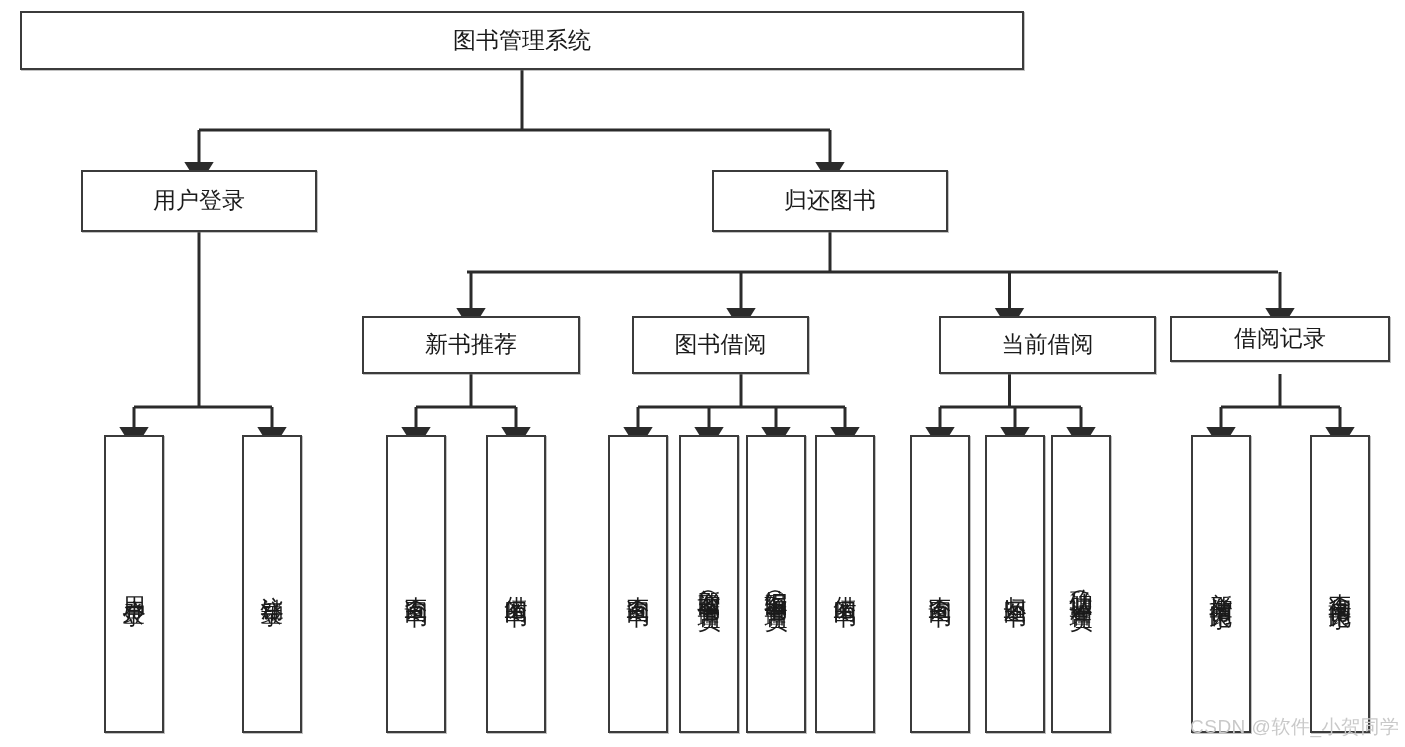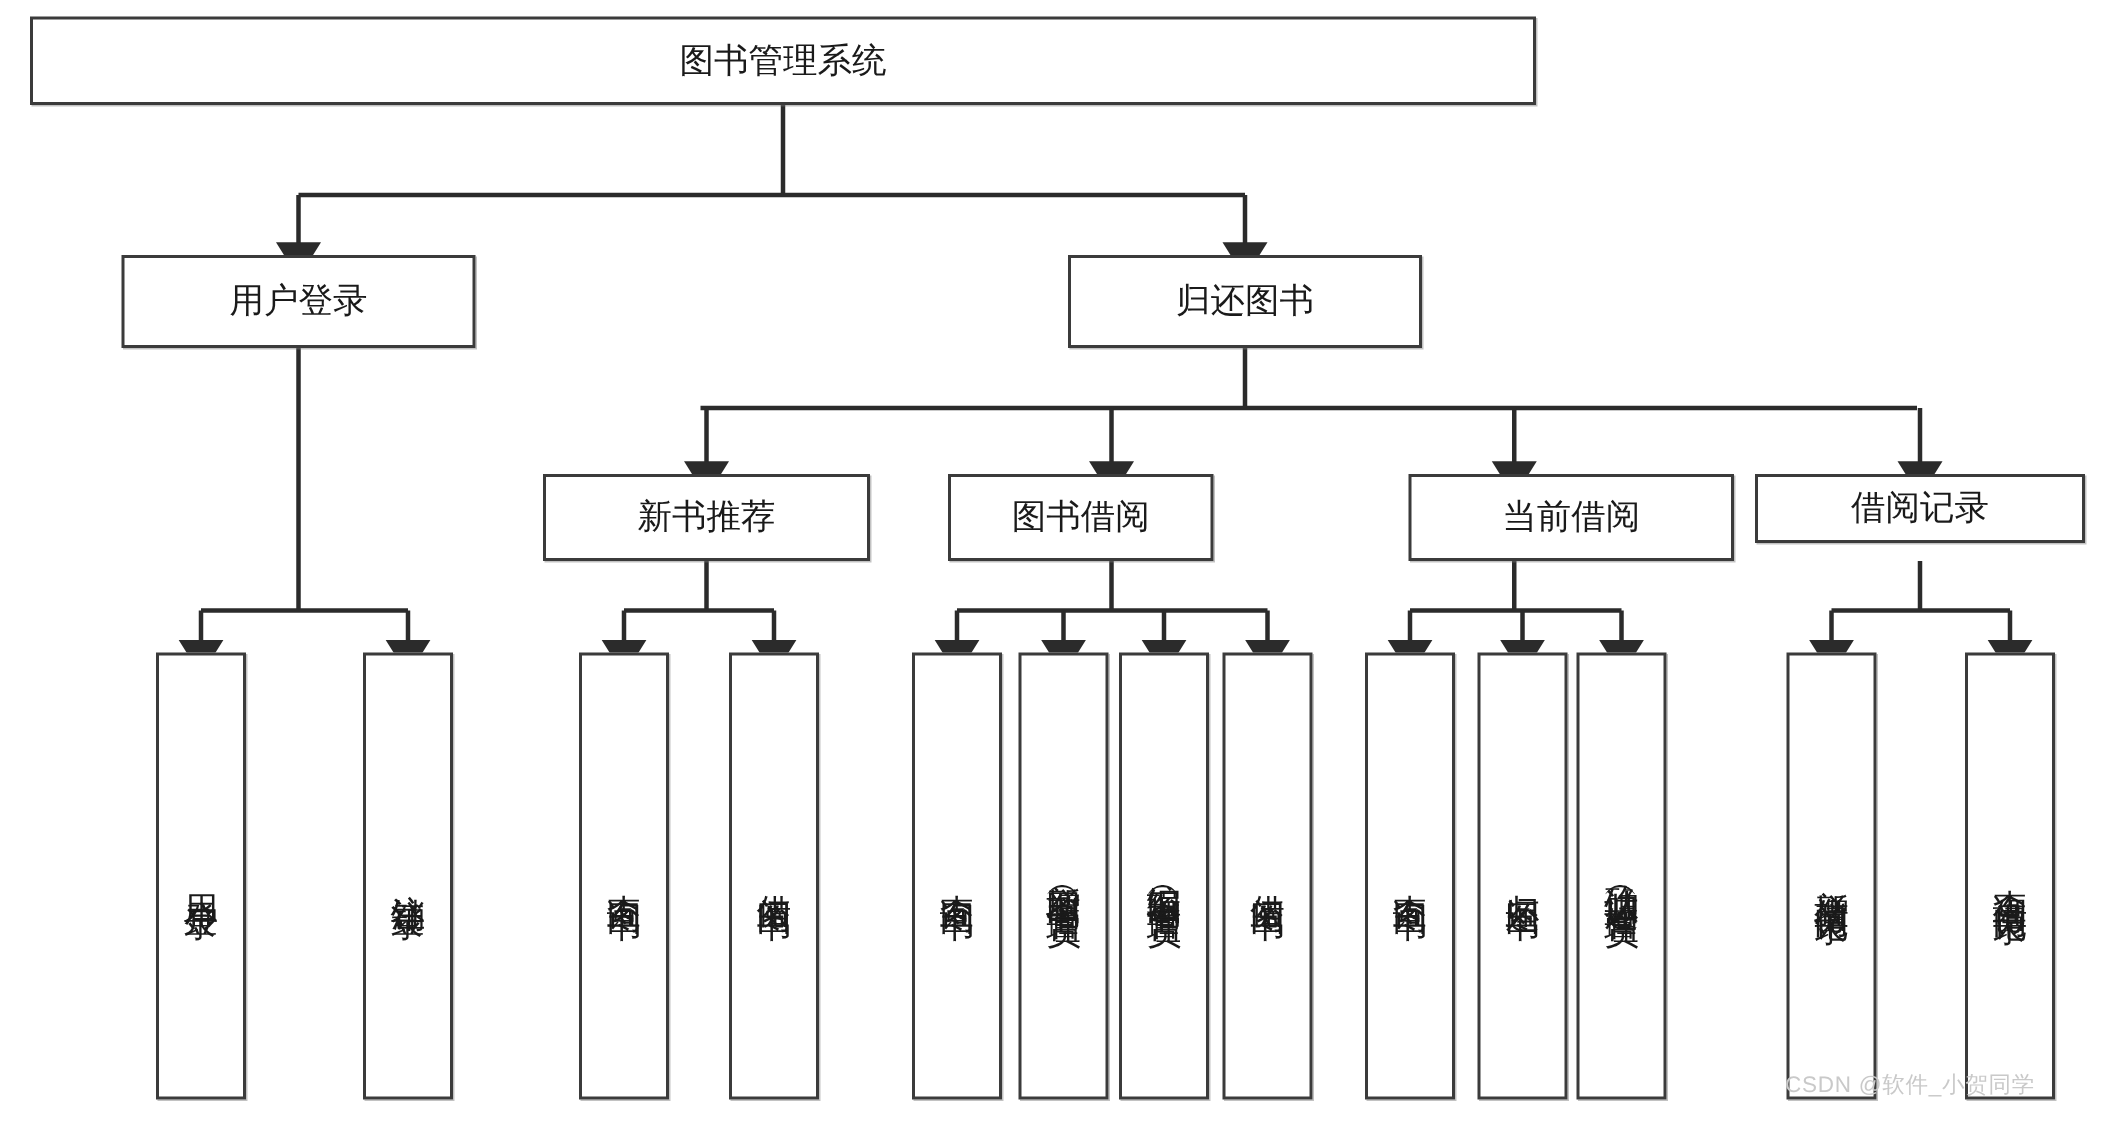--- a/index.html
+++ b/index.html
@@ -52,21 +52,21 @@
   .node.vert .label {
     writing-mode: vertical-rl;
     text-orientation: upright;
     font-size: 23px;
     letter-spacing: 3px;
     line-height: 1;
   }
   .watermark {
     position: absolute;
     color: #c9c9c9;
-    font-size: 15px;
+    font-size: 19px;
     white-space: nowrap;
     letter-spacing: 0.5px;
   }
 </style>
 </head>
 <body>
 
 <div id="canvas">
 
   <svg class="wires" viewBox="0 0 1405 747" xmlns="http://www.w3.org/2000/svg">

